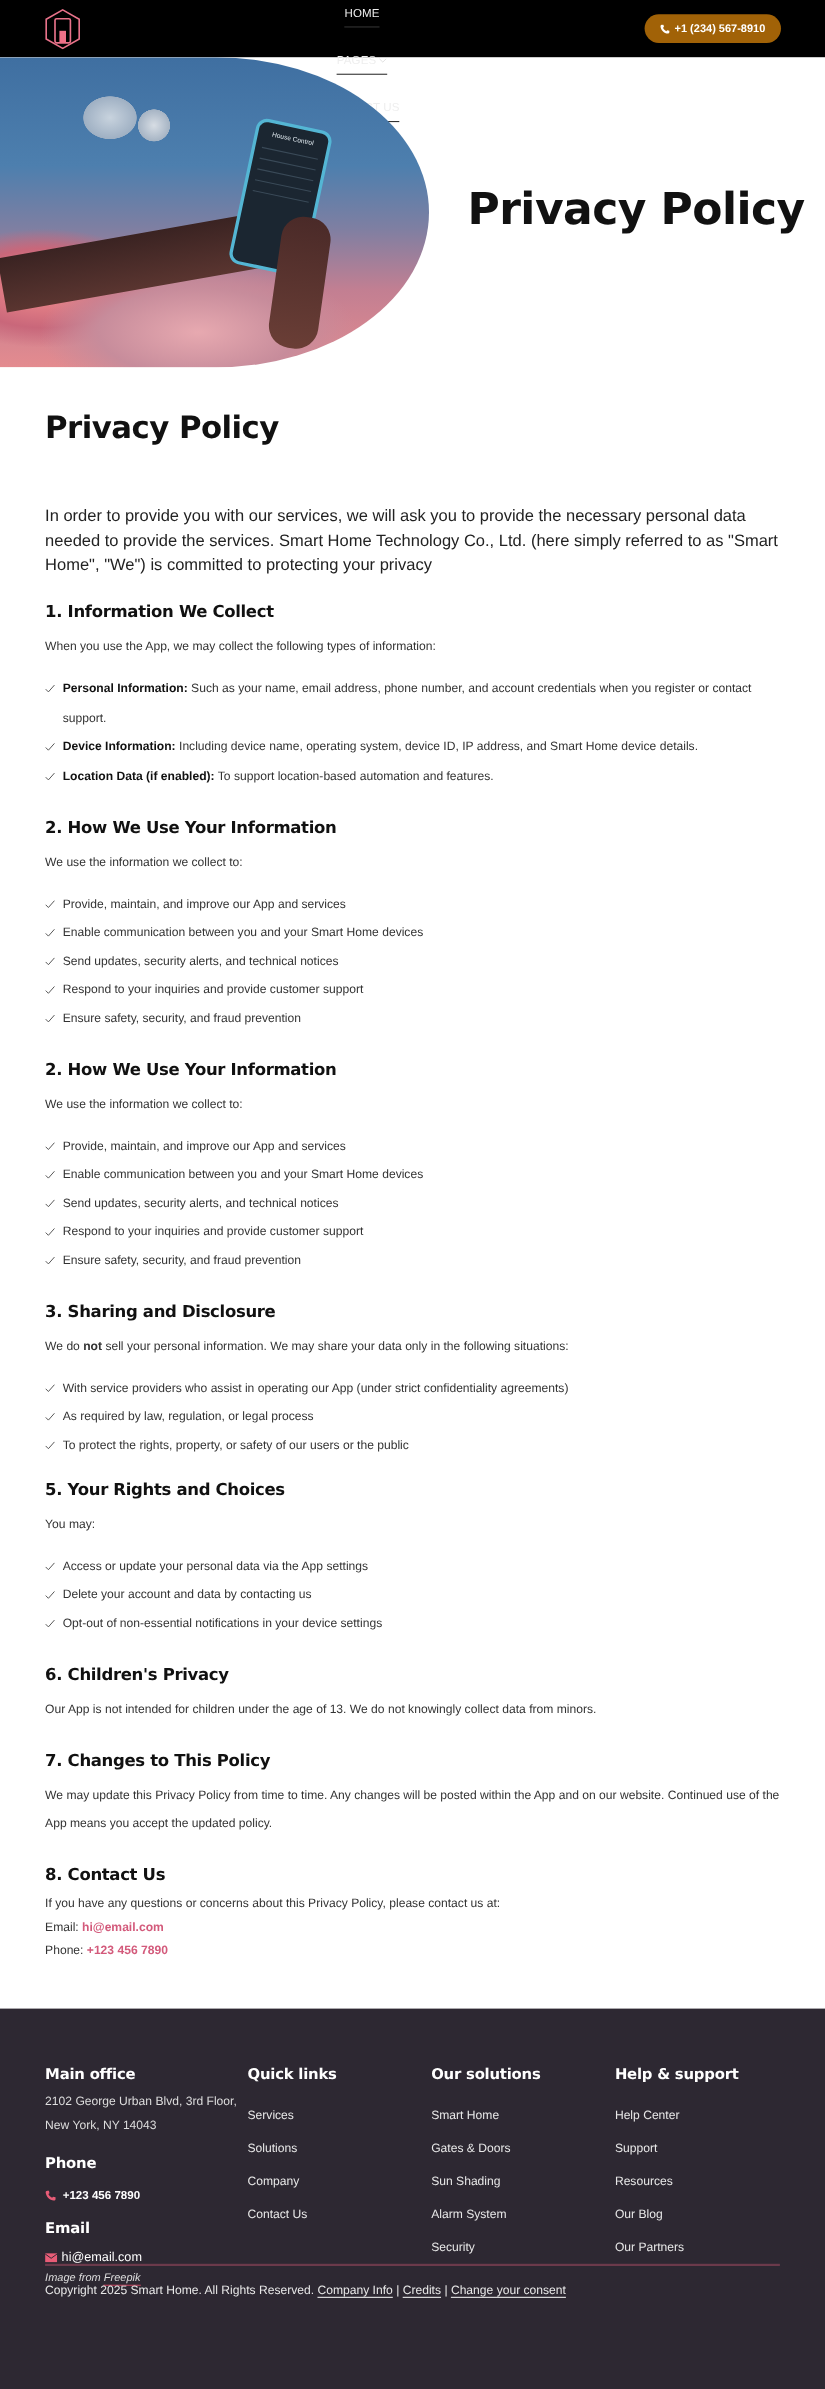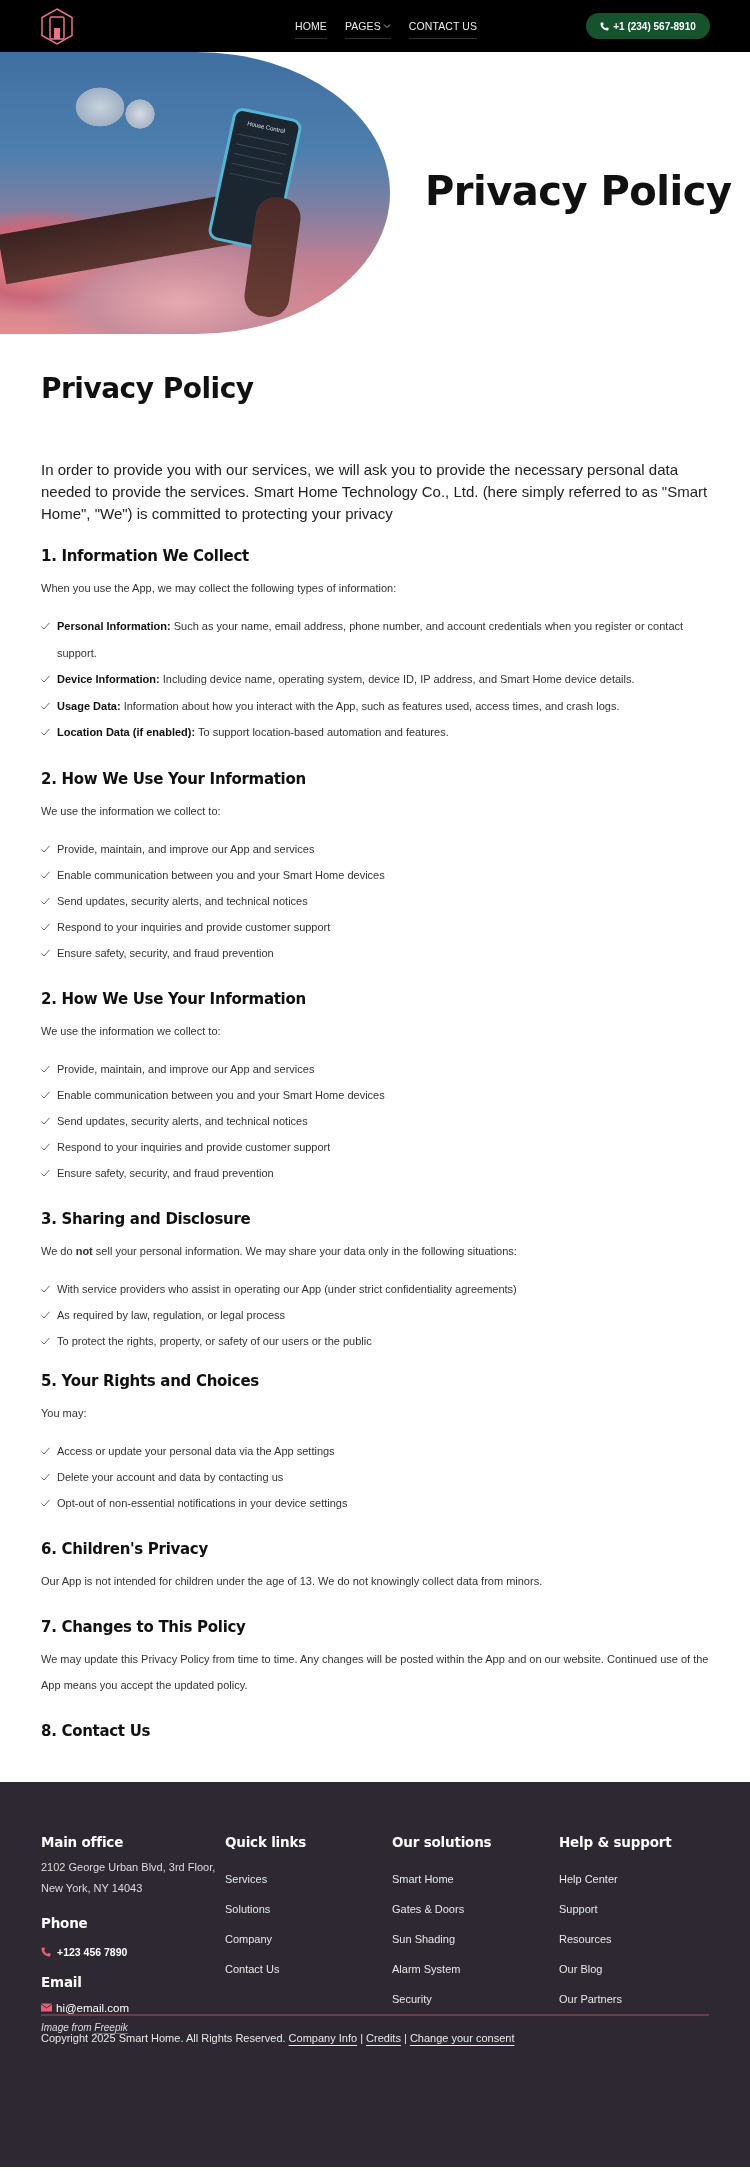--- a/index.html
+++ b/index.html
@@ -3,24 +3,24 @@
 <meta charset="utf-8">
 <style>
   * { box-sizing: border-box; margin: 0; padding: 0; }
   html, body { width: 750px; background: #fff; }
   body { font-family: "DejaVu Sans", sans-serif; color: #222; }
   a { color: inherit; text-decoration: none; }
 
   
   .topbar { height: 52px; background: #000; position: relative; }
   .logo { position: absolute; left: 40px; top: 8px; width: 34px; height: 37px; }
-  .nav { position: absolute; left: 295px; top: 0; height: 52px; display: flex; gap: 18px; align-items: center; }
+  .nav { position: absolute; left: 295px; top: 0; height: 52px; display: flex; gap: 18px; align-items: center; flex-direction: column; }
   .nav-item { font-family: "Liberation Sans", sans-serif; font-size: 10.5px; color: #eee; letter-spacing: 0.1px; padding-bottom: 6px; border-bottom: 1px solid #333; margin-top: 6px; display: flex; align-items: center; gap: 2px; }
   .nav-item .chev { width: 8px; height: 8px; }
-  .phone-btn { position: absolute; right: 40px; top: 13px; height: 26px; width: 124px; border-radius: 13px; background: #14532d; color: #fff; font-family: "Liberation Sans", sans-serif; font-size: 10px; font-weight: bold; display: flex; align-items: center; justify-content: center; gap: 4px; }
+  .phone-btn { position: absolute; right: 40px; top: 13px; height: 26px; width: 124px; border-radius: 13px; background: #a16207; color: #fff; font-family: "Liberation Sans", sans-serif; font-size: 10px; font-weight: bold; display: flex; align-items: center; justify-content: center; gap: 4px; }
   .phone-btn svg { width: 9px; height: 9px; }
 
   
   .hero { position: relative; height: 282px; overflow: hidden; }
   .hero-img { position: absolute; left: 0; top: 0; width: 390px; height: 282px; border-radius: 0 220px 220px 0 / 0 160px 160px 0; overflow: hidden;
     background:
       radial-gradient(ellipse 40px 50px at 255px 110px, #1d2a36 0%, #1d2a36 70%, transparent 72%),
       radial-gradient(ellipse 30px 24px at 100px 55px, #c8d3de 0%, #9fb0c3 80%, transparent 82%),
       radial-gradient(ellipse 18px 18px at 140px 62px, #d7dde4 0%, #a6b4c4 80%, transparent 82%),
       radial-gradient(ellipse 180px 80px at 180px 250px, #e7a9b0 0%, #c78c9b 50%, transparent 80%),
@@ -122,23 +122,20 @@
   <p class="para">When you use the App, we may collect the following types of information:</p>
   <ul class="list tall">
     <li><svg class="check" viewBox="0 0 9 8">
           <polyline points="0.5,4.5 3,7 8.5,0.8" fill="none" stroke="#555" stroke-width="0.9"></polyline>
         </svg><b>Personal Information:</b><span> Such as your name, email address, phone number, and account credentials when you register or contact support.</span></li>
     <li><svg class="check" viewBox="0 0 9 8">
           <polyline points="0.5,4.5 3,7 8.5,0.8" fill="none" stroke="#555" stroke-width="0.9"></polyline>
         </svg><b>Device Information:</b><span> Including device name, operating system, device ID, IP address, and Smart Home device details.</span></li>
     <li><svg class="check" viewBox="0 0 9 8">
           <polyline points="0.5,4.5 3,7 8.5,0.8" fill="none" stroke="#555" stroke-width="0.9"></polyline>
-        </svg><b>Usage Data:</b><span> Information about how you interact with the App, such as features used, access times, and crash logs.</span></li>
-    <li><svg class="check" viewBox="0 0 9 8">
-          <polyline points="0.5,4.5 3,7 8.5,0.8" fill="none" stroke="#555" stroke-width="0.9"></polyline>
         </svg><b>Location Data (if enabled):</b><span> To support location-based automation and features.</span></li>
   </ul>
 
   <h3 class="section-h">2. How We Use Your Information</h3>
   <p class="para">We use the information we collect to:</p>
   <ul class="list">
     <li><svg class="check" viewBox="0 0 9 8">
           <polyline points="0.5,4.5 3,7 8.5,0.8" fill="none" stroke="#555" stroke-width="0.9"></polyline>
         </svg><span>Provide, maintain, and improve our App and services</span></li>
     <li><svg class="check" viewBox="0 0 9 8">
@@ -203,20 +200,25 @@
         </svg><span>Opt-out of non-essential notifications in your device settings</span></li>
   </ul>
 
   <h3 class="section-h">6. Children's Privacy</h3>
   <p class="para">Our App is not intended for children under the age of 13. We do not knowingly collect data from minors.</p>
 
   <h3 class="section-h">7. Changes to This Policy</h3>
   <p class="para">We may update this Privacy Policy from time to time. Any changes will be posted within the App and on our website. Continued use of the App means you accept the updated policy.</p>
 
   <h3 class="section-h">8. Contact Us</h3>
+  <div class="contact-lines">
+    <div>If you have any questions or concerns about this Privacy Policy, please contact us at:</div>
+    <div><span>Email: </span><a class="accent">hi@email.com</a></div>
+    <div><span>Phone: </span><a class="accent">+123 456 7890</a></div>
+  </div>
 </main>
 
 <footer class="footer">
   <div class="fcols">
     <div class="fcol" style="width:184px">
       <h4>Main office</h4>
       <div class="addr">2102 George Urban Blvd, 3rd Floor, New York, NY 14043</div>
       <h4 class="fsub">Phone</h4>
       <a class="fphone">
         <svg width="10" height="10" viewBox="0 0 10 10">

